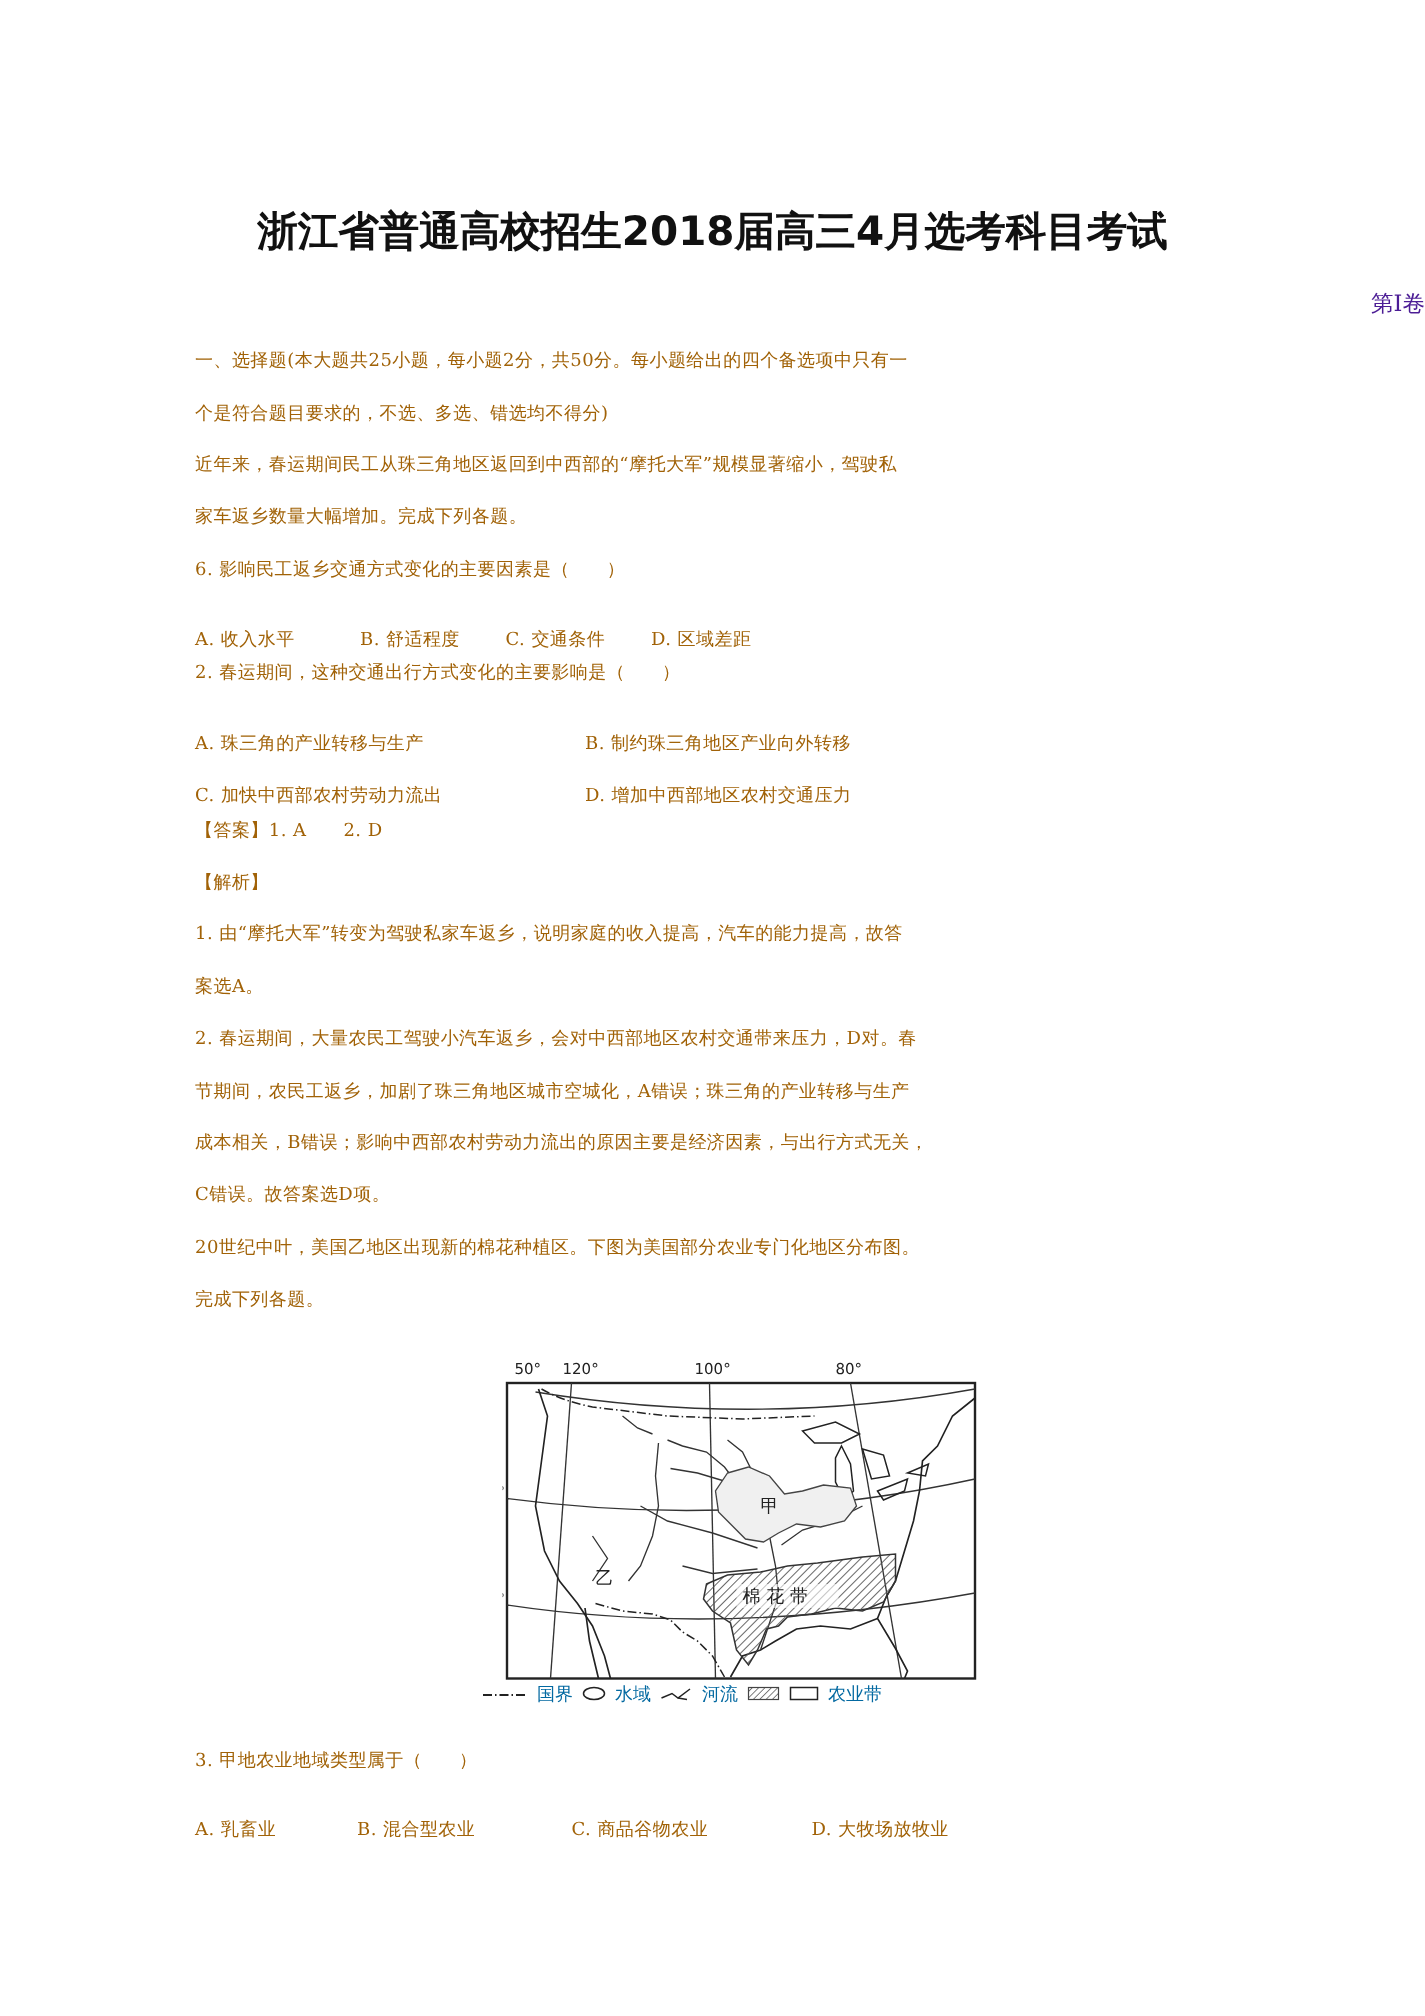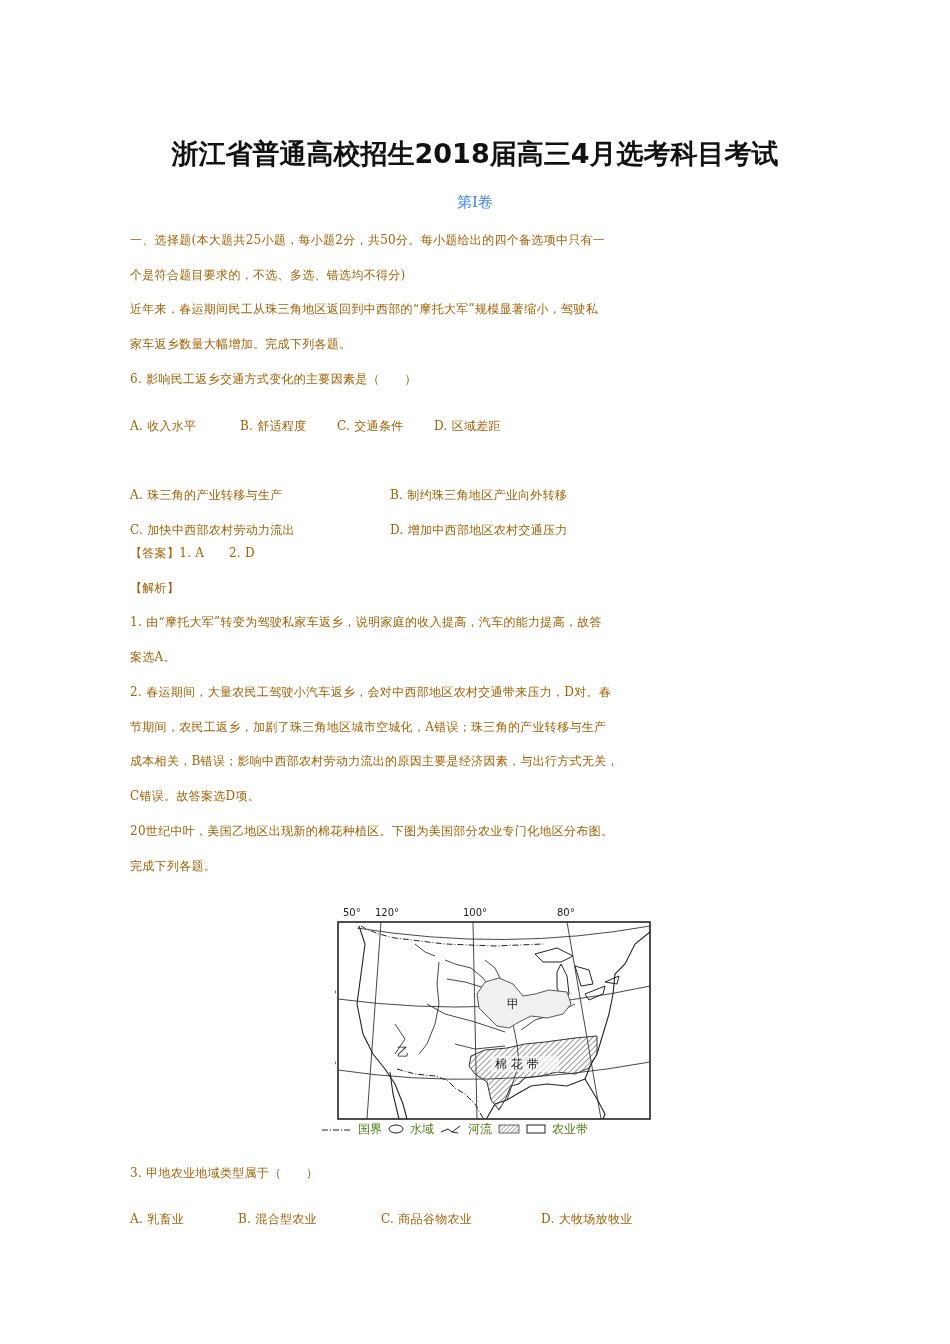--- a/index.html
+++ b/index.html
@@ -2,27 +2,27 @@
 <html><head>
 <meta charset="utf-8">
 <style>
   html, body { margin: 0; padding: 0; background: #ffffff; }
   body { width: 950px; height: 1344px; position: relative; overflow: hidden;
          font-family: "DejaVu Serif", "Liberation Serif", serif; color: #1a1a1a; }
   .page { position: absolute; left: 0; top: 0; width: 770px; height: 1344px; }
   .title { position: absolute; left: 0; width: 950px; top: 136px; text-align: center;
            font-family: "DejaVu Sans", "Liberation Sans", sans-serif; font-weight: bold;
            font-size: 27px; letter-spacing: 0px; color: #111; }
-  .subtitle { position: absolute; left: 0; width: 950px; top: 193px; text-align: center;
-              font-size: 15px; color: #3b82f6; }
+  .subtitle { position: absolute; left: 0; width: 950px; top: 193px; text-align: right;
+              font-size: 15px; color: #4c1d95; }
   .line { position: absolute; left: 130px; font-size: 12px; white-space: nowrap; color: #a16207; letter-spacing: 0.3px; }
   .opt { display: inline-block; margin-top: 12px; }
   .map-wrap { position: absolute; left: 318px; top: 904px; width: 322px; height: 238px; margin-left: 17px; }
   .map-wrap svg { display: block; }
-  .legend { position: absolute; left: 322px; top: 1121px; font-size: 12px; white-space: nowrap; color: #4d7c0f; display: flex; align-items: center; gap: 6px; text-align: right; }
+  .legend { position: absolute; left: 322px; top: 1121px; font-size: 12px; white-space: nowrap; color: #0369a1; display: flex; align-items: center; gap: 6px; text-align: right; }
   .legend .sym { display: inline-block; vertical-align: middle; }
 </style>
 </head>
 <body>
 
 <div class="page">
 
   <div class="title">浙江省普通高校招生2018届高三4月选考科目考试</div>
   <div class="subtitle">第Ⅰ卷</div>
 
@@ -30,20 +30,21 @@
   <div class="line" style="top:267px">个是符合题目要求的，不选、多选、错选均不得分)</div>
 
   <div class="line" style="top:301px">近年来，春运期间民工从珠三角地区返回到中西部的“摩托大军”规模显著缩小，驾驶私</div>
   <div class="line" style="top:336px">家车返乡数量大幅增加。完成下列各题。</div>
 
   <div class="line" style="top:371px">6. 影响民工返乡交通方式变化的主要因素是（　　）</div>
   <div class="line" style="top:406px">
     <span class="opt" style="width:110px">A. 收入水平</span><span class="opt" style="width:97px">B. 舒适程度</span><span class="opt" style="width:97px">C. 交通条件</span><span class="opt">D. 区域差距</span>
   </div>
 
+  <div class="line" style="top:440px">2. 春运期间，这种交通出行方式变化的主要影响是（　　）</div>
   <div class="line" style="top:475px">
     <span class="opt" style="width:260px">A. 珠三角的产业转移与生产</span><span class="opt">B. 制约珠三角地区产业向外转移</span>
   </div>
   <div class="line" style="top:510px">
     <span class="opt" style="width:260px">C. 加快中西部农村劳动力流出</span><span class="opt">D. 增加中西部地区农村交通压力</span>
   </div>
 
   <div class="line" style="top:545px">【答案】1. A　　2. D</div>
   <div class="line" style="top:580px">【解析】</div>
 

